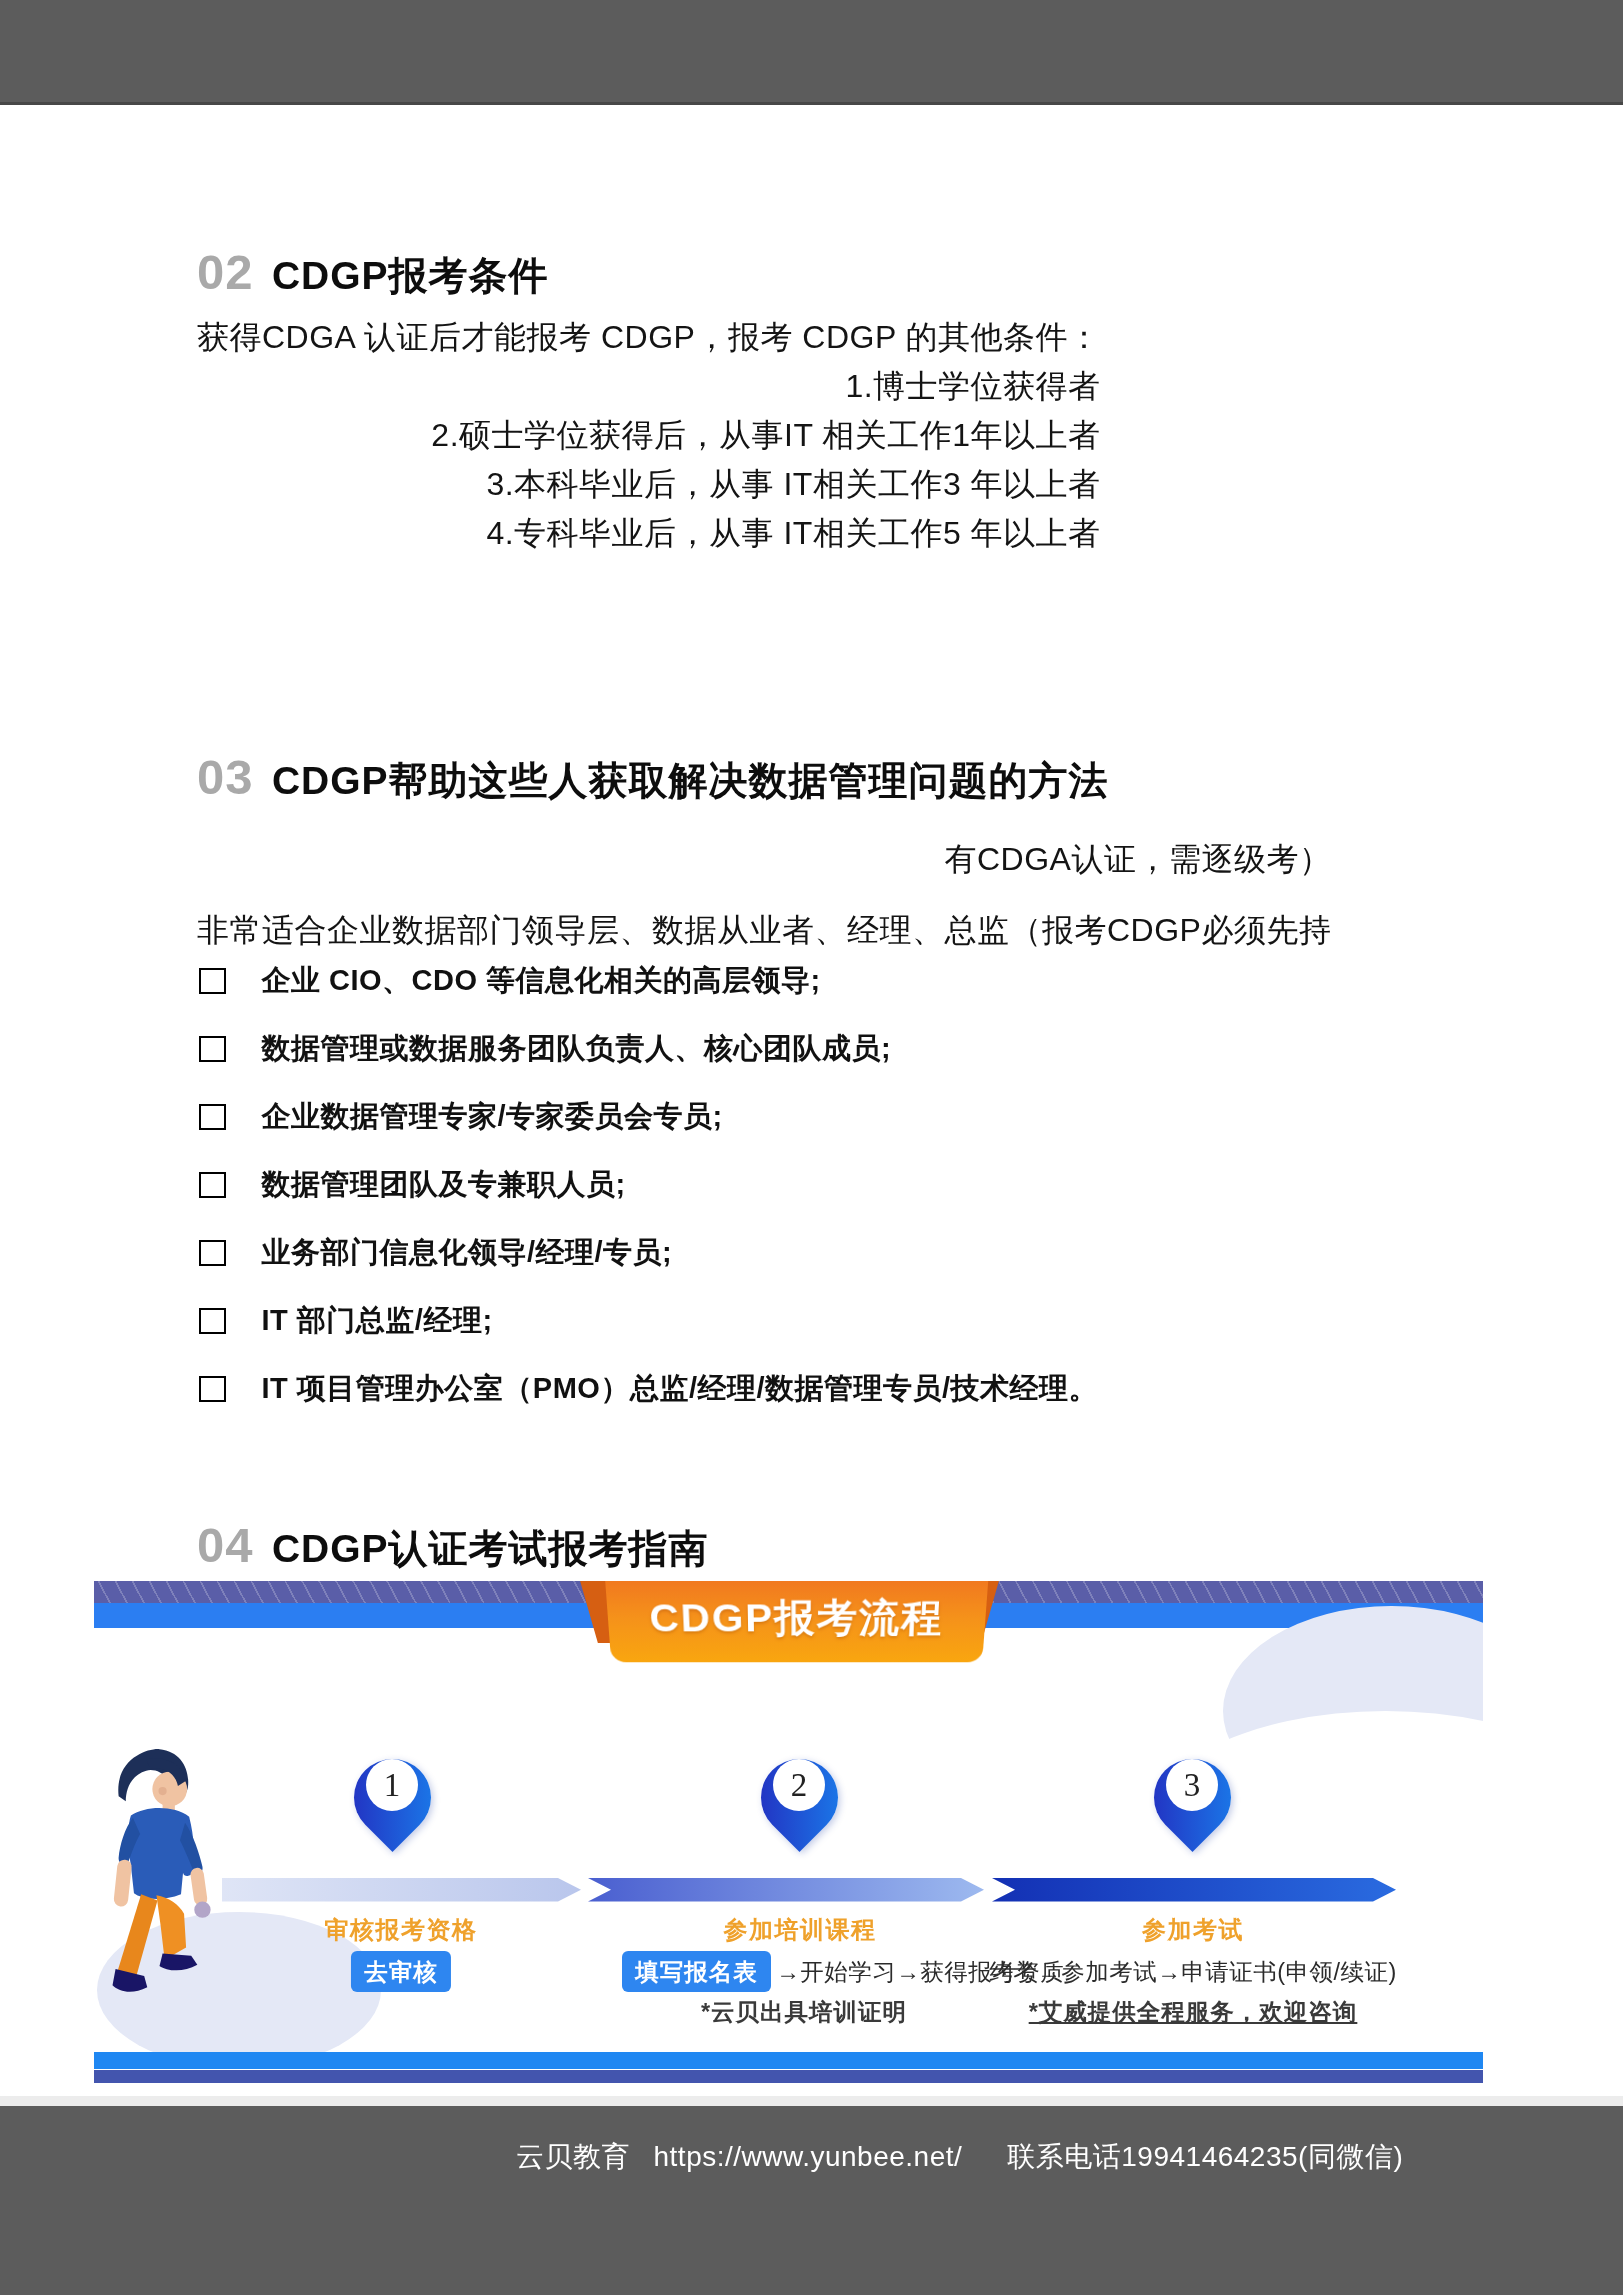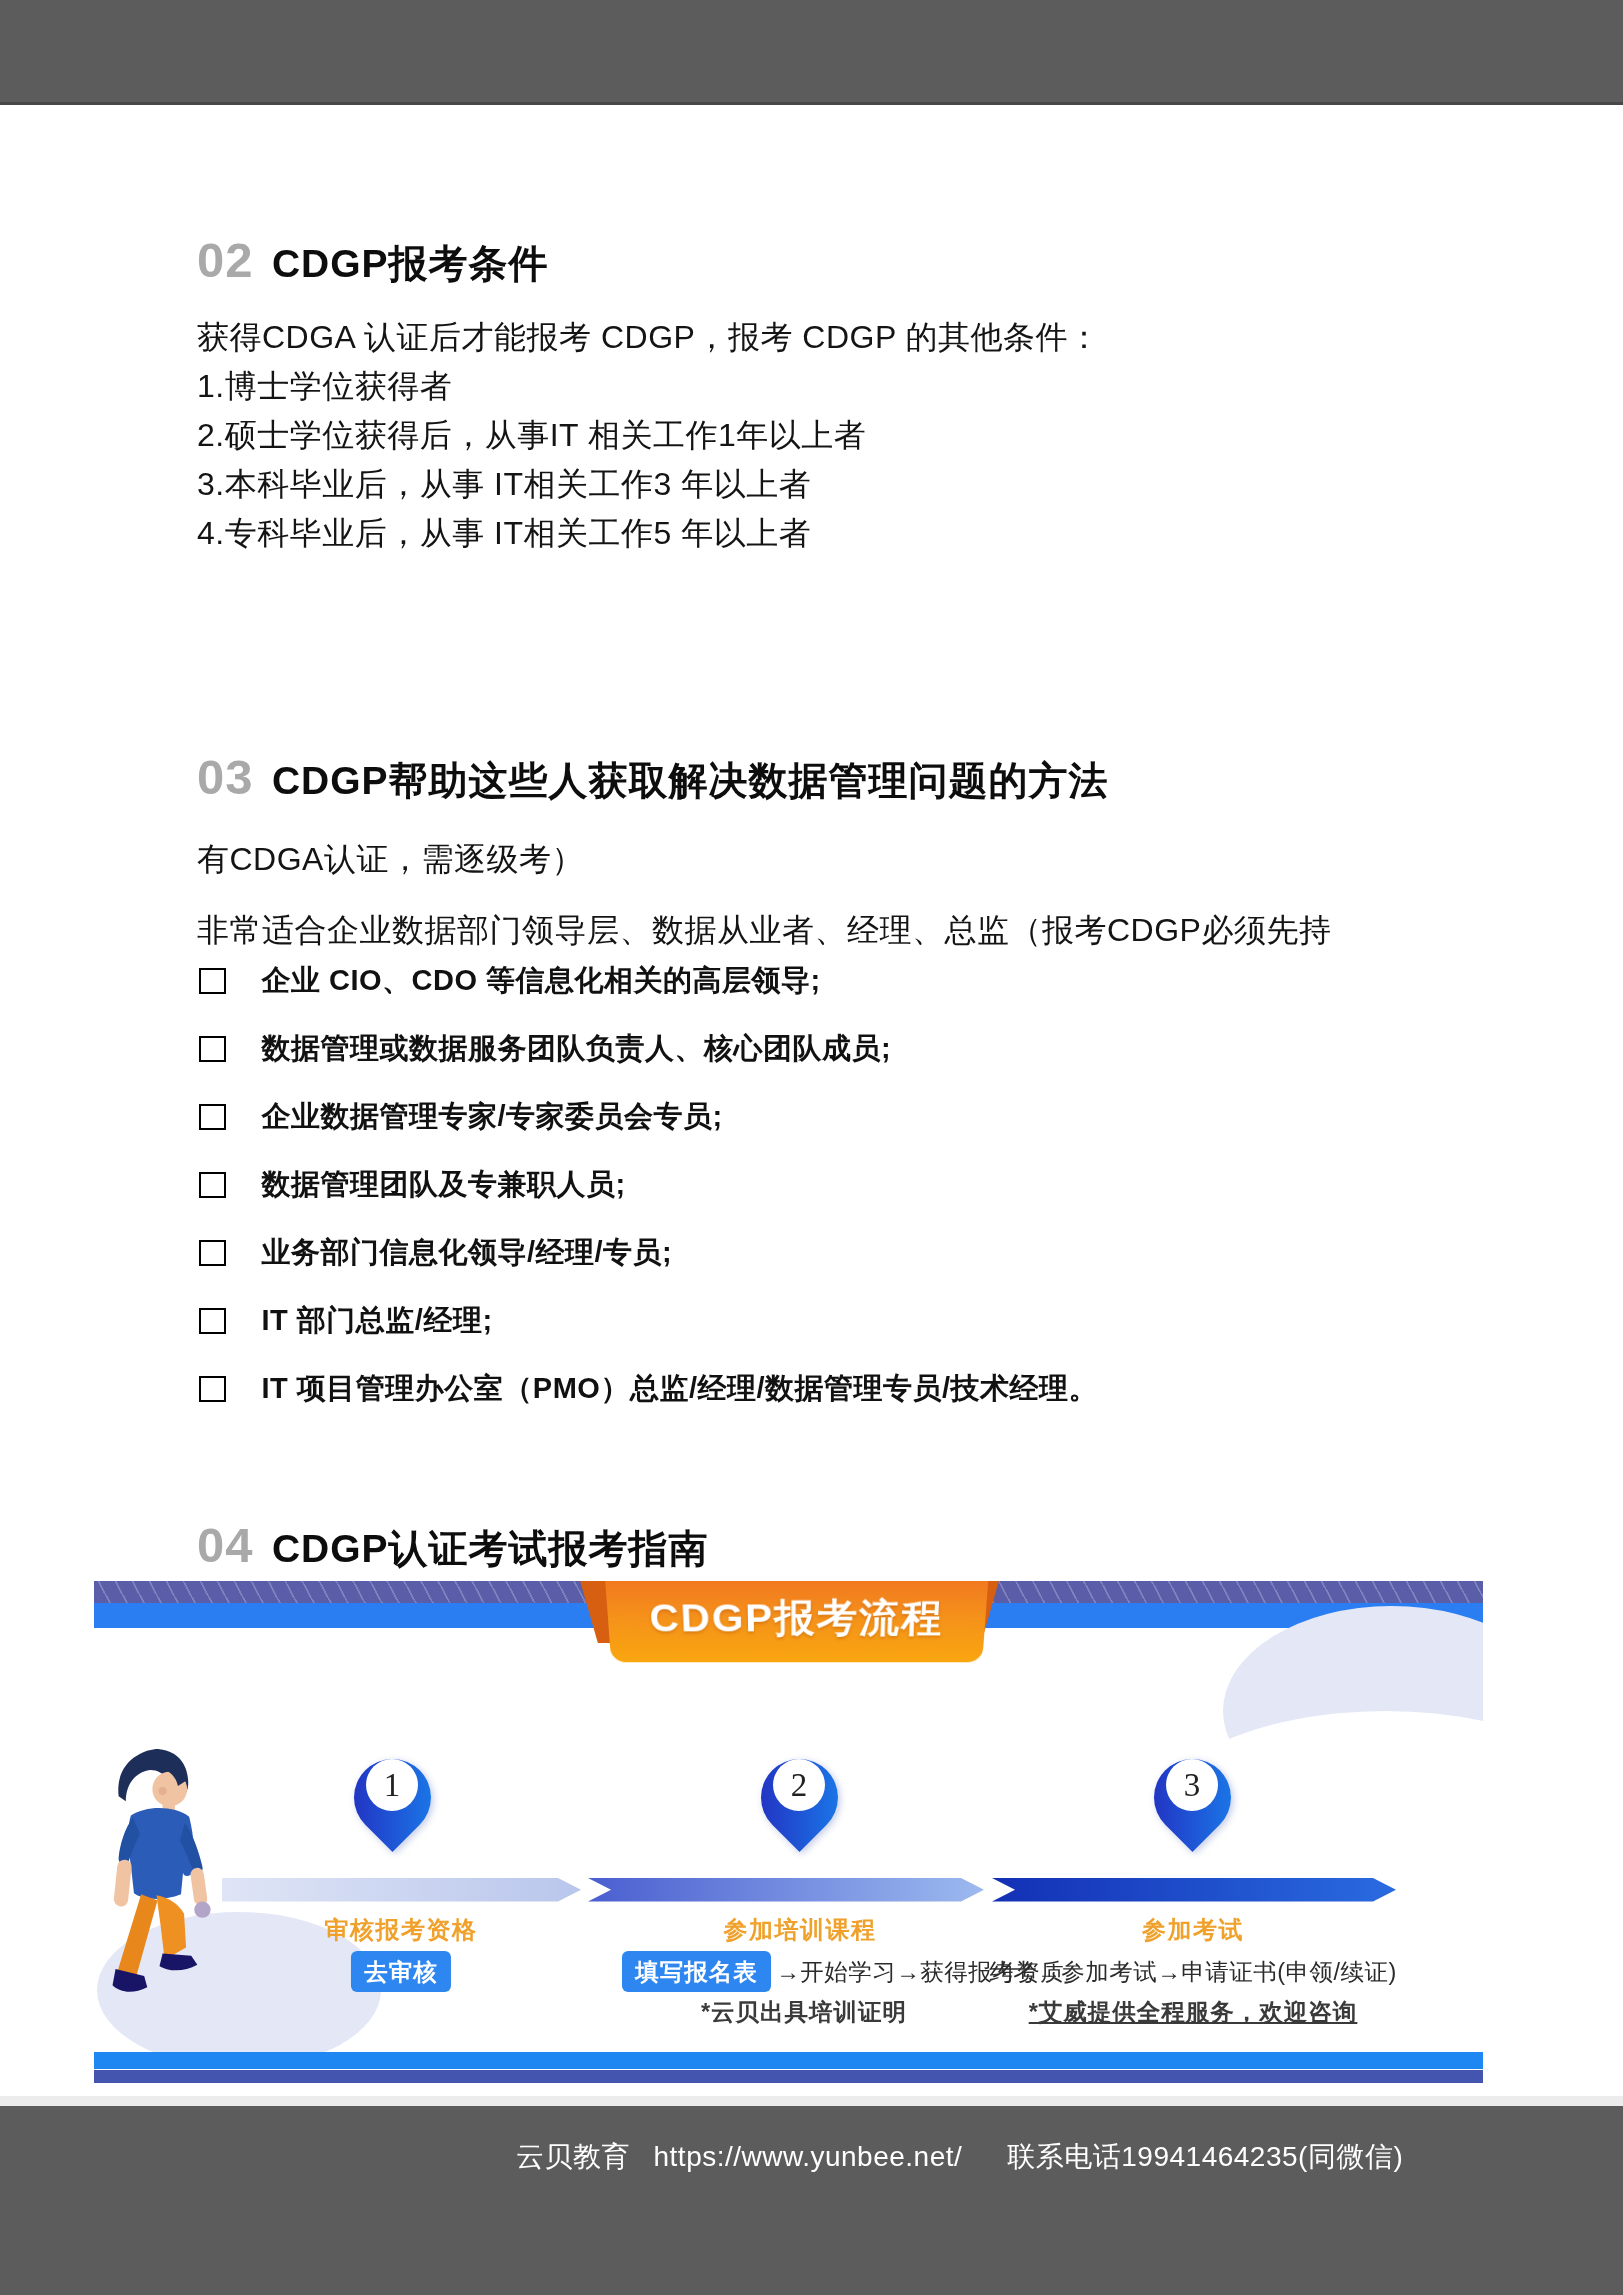--- a/index.html
+++ b/index.html
@@ -14,25 +14,25 @@
   .footerbar{left:0;top:2106px;width:1623px;height:189px;background:var(--bar-gray,#5c5c5c);}
   .footer-line{left:504px;top:2138px;display:flex;align-items:baseline;
                font-size:28px;color:#ffffff;letter-spacing:0.5px;margin-left:12px;}
   .footer-line .gap{width:23.5px;}
   .footer-line .bigger{width:45px;}
 
   
   .sec-header{display:flex;align-items:baseline;gap:18.4px;}
   .sec-num{font-size:49px;font-weight:700;color:var(--num-gray,#a9a9a9);letter-spacing:1px;}
   .sec-title{font-size:39px;font-weight:700;color:#0d0d0d;letter-spacing:1px;}
-  .h02{left:197px;top:232px;}
+  .h02{left:197px;top:244px;}
   .h03{left:197px;top:749px;}
   .h04{left:197px;top:1517px;}
 
-  .para{color:#141414;font-size:32px;letter-spacing:0.5px;}
+  .para{color:#141414;font-size:32px;letter-spacing:0.5px;text-align:right;}
   .p02{left:197px;top:313px;line-height:49px;}
   .p03{left:197px;top:824px;line-height:71px;}
 
   
   .checklist{left:199px;top:966px;}
   .check-item{display:flex;align-items:center;height:30px;margin-bottom:38px;}
   .checkbox{width:22.5px;height:22.5px;border:2.6px solid #000;margin-right:36px;flex:0 0 auto;
             background:#fff;}
   .check-text{font-size:29px;font-weight:700;color:#111;letter-spacing:0.5px;white-space:nowrap;}
 

